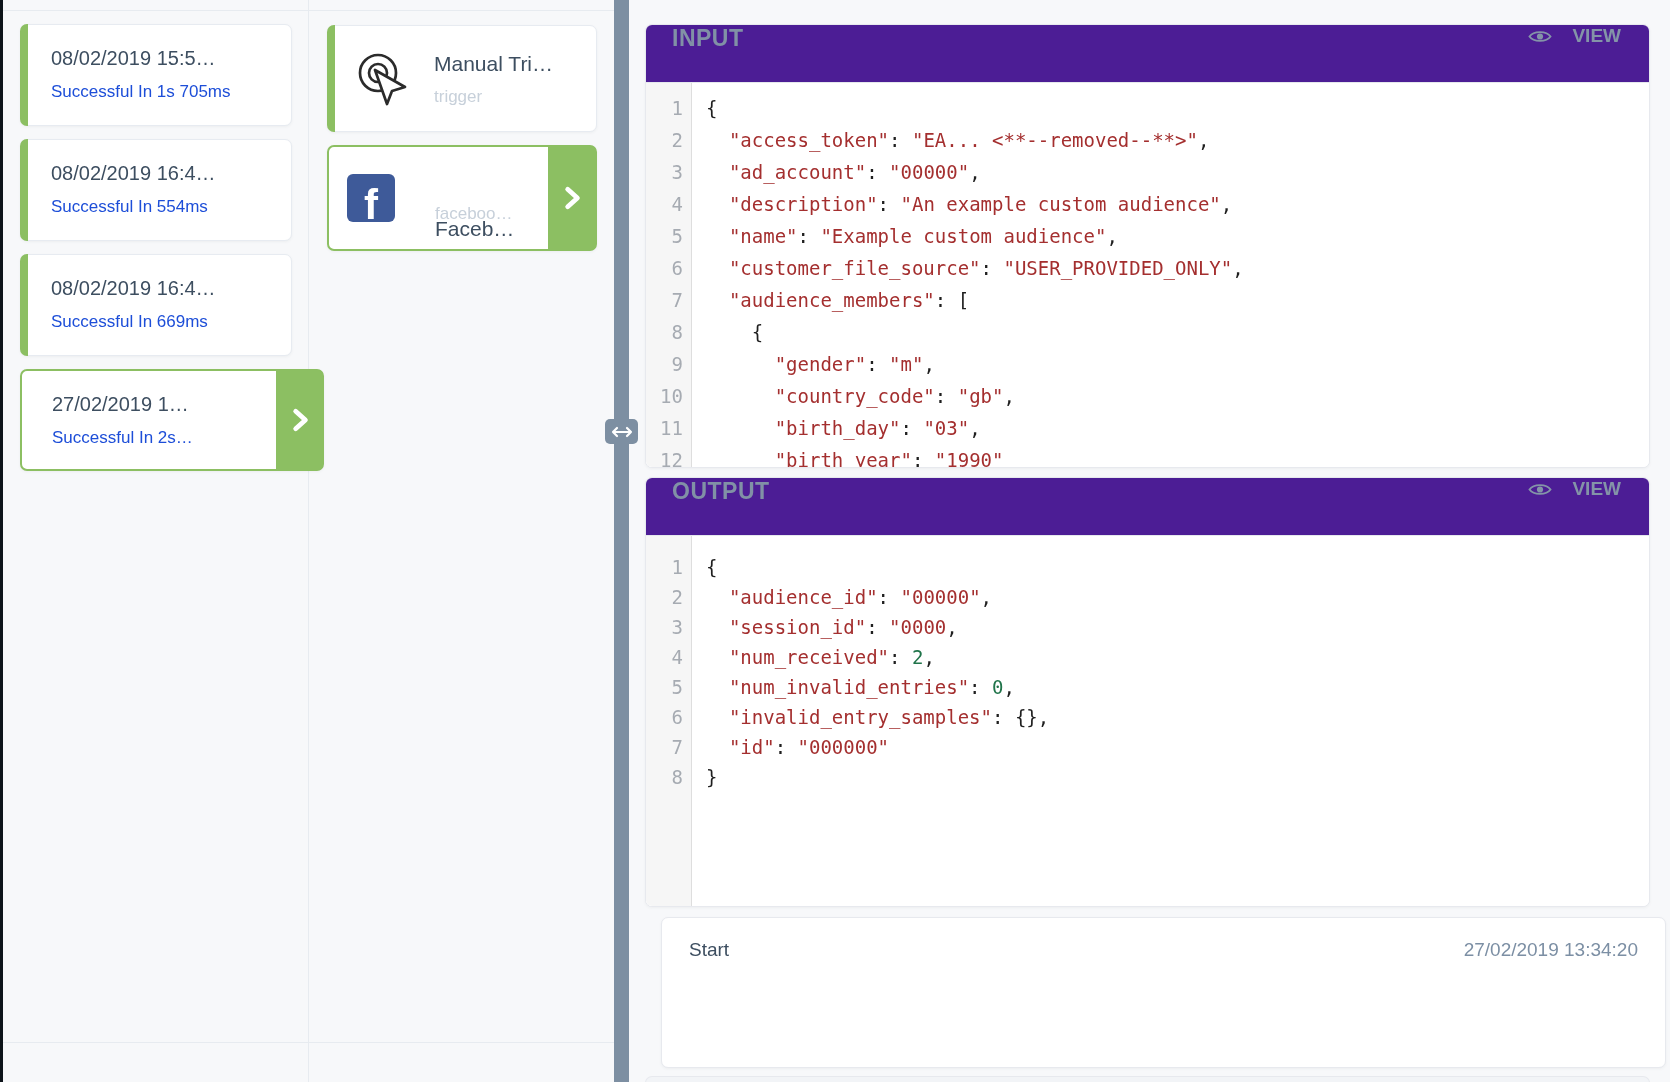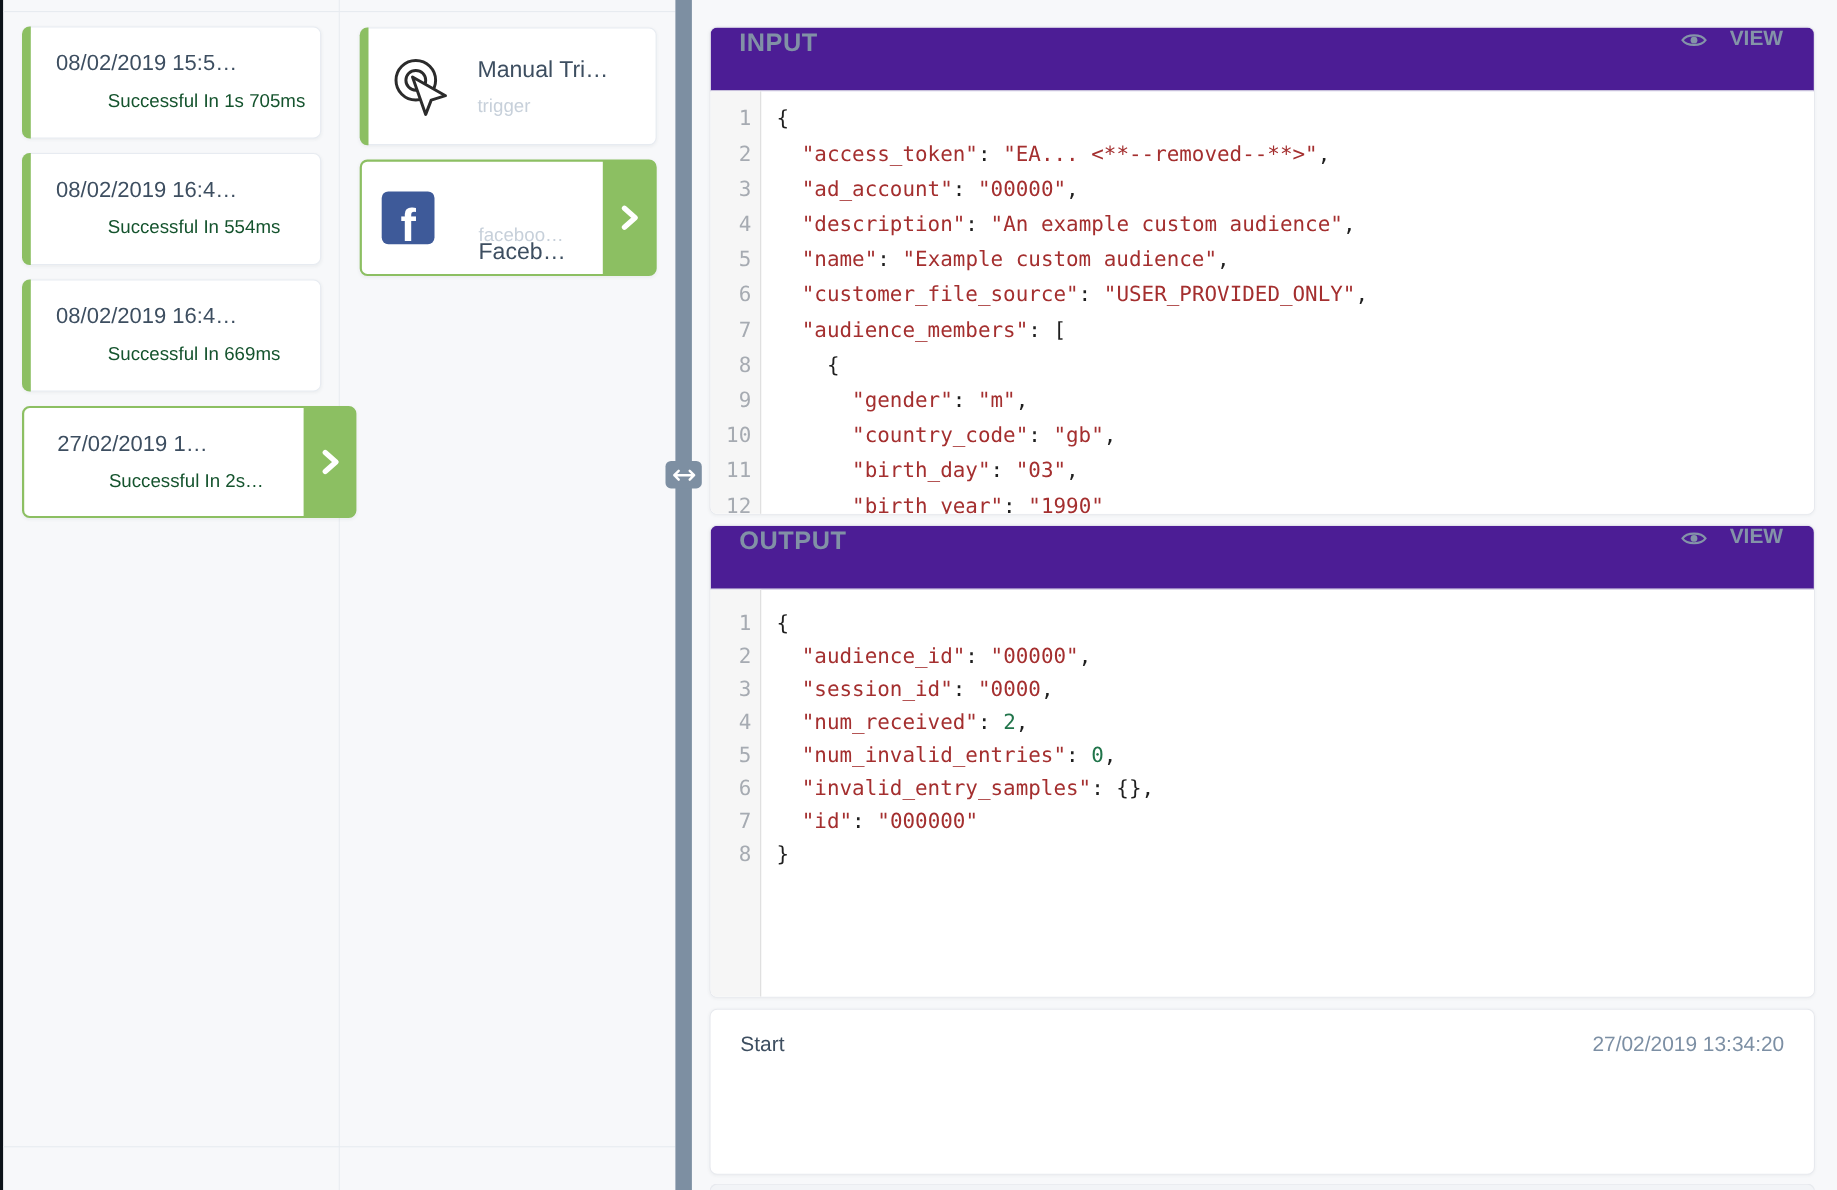--- a/index.html
+++ b/index.html
@@ -15,21 +15,21 @@
   .bottom-rule{position:absolute;left:3px;top:1042px;width:611px;height:1px;background:#e7ebf0;}
 
   
   .card{position:absolute;background:#fff;border:1px solid #e7ebf1;border-radius:7px;
         box-shadow:0 1px 3px rgba(40,50,60,.05);box-sizing:border-box;padding-left:16px;}
   .accent{position:absolute;left:-1px;top:-1px;bottom:-1px;width:8px;background:#8cbf62;border-radius:7px 0 0 7px;}
   .card.selected{border:2px solid #8cbf62;}
   .chev-section{position:absolute;right:-1px;top:-1px;bottom:-1px;width:47px;background:#8cbf62;
         border-radius:0 5px 5px 0;display:flex;align-items:center;justify-content:center;}
   .exec-title{position:absolute;left:30px;top:22px;font-size:20px;color:#3d4e60;white-space:nowrap;}
-  .exec-sub{position:absolute;left:30px;top:57px;font-size:17px;color:#14532d;white-space:nowrap;margin-left:47px;}
+  .exec-sub{position:absolute;left:30px;top:57px;font-size:17px;color:#1d4ed8;white-space:nowrap;}
   .step-title{position:absolute;left:106px;top:26px;font-size:21px;color:#3d4e60;white-space:nowrap;}
   .step-sub{position:absolute;left:106px;top:61px;font-size:17px;color:#c7d0da;white-space:nowrap;}
   .fb-icon{position:absolute;left:18px;top:27px;width:48px;height:48px;background:#3e5a99;border-radius:6px;
         color:#fff;font-weight:bold;font-size:42px;display:flex;align-items:flex-end;justify-content:center;
         line-height:1;overflow:hidden;}
   .fb-icon span{position:relative;bottom:-4px;}
 
   
   .divider-bar{position:absolute;left:614px;top:0;width:15px;height:1082px;background:#7d8fa2;}
   .divider-handle{position:absolute;left:605px;top:419px;width:33px;height:25px;background:#7d8fa2;
@@ -173,20 +173,20 @@
         <div>4</div>
         <div>5</div>
         <div>6</div>
         <div>7</div>
         <div>8</div>
       </div>
     <div class="code pt16"><div><span class="tok-p">{</span></div><div><span class="tok-p">  </span><span class="tok-s">"audience_id"</span><span class="tok-p">: </span><span class="tok-s">"00000"</span><span class="tok-p">,</span></div><div><span class="tok-p">  </span><span class="tok-s">"session_id"</span><span class="tok-p">: </span><span class="tok-s">"0000</span><span class="tok-p">,</span></div><div><span class="tok-p">  </span><span class="tok-s">"num_received"</span><span class="tok-p">: </span><span class="tok-n">2</span><span class="tok-p">,</span></div><div><span class="tok-p">  </span><span class="tok-s">"num_invalid_entries"</span><span class="tok-p">: </span><span class="tok-n">0</span><span class="tok-p">,</span></div><div><span class="tok-p">  </span><span class="tok-s">"invalid_entry_samples"</span><span class="tok-p">: {},</span></div><div><span class="tok-p">  </span><span class="tok-s">"id"</span><span class="tok-p">: </span><span class="tok-s">"000000"</span></div><div><span class="tok-p">}</span></div></div>
   </div>
 </div>
 
-<div class="panel" style="top:917px;height:151px;padding-top:9px;">
+<div class="panel" style="top:917px;height:151px;padding-top:9px;margin-left:16px;">
   <div class="details-row">
     <div class="details-label">Start</div>
     <div class="details-value">27/02/2019 13:34:20</div>
   </div>
 </div>
 
 <div class="next-panel"></div>
 
 </body></html>

